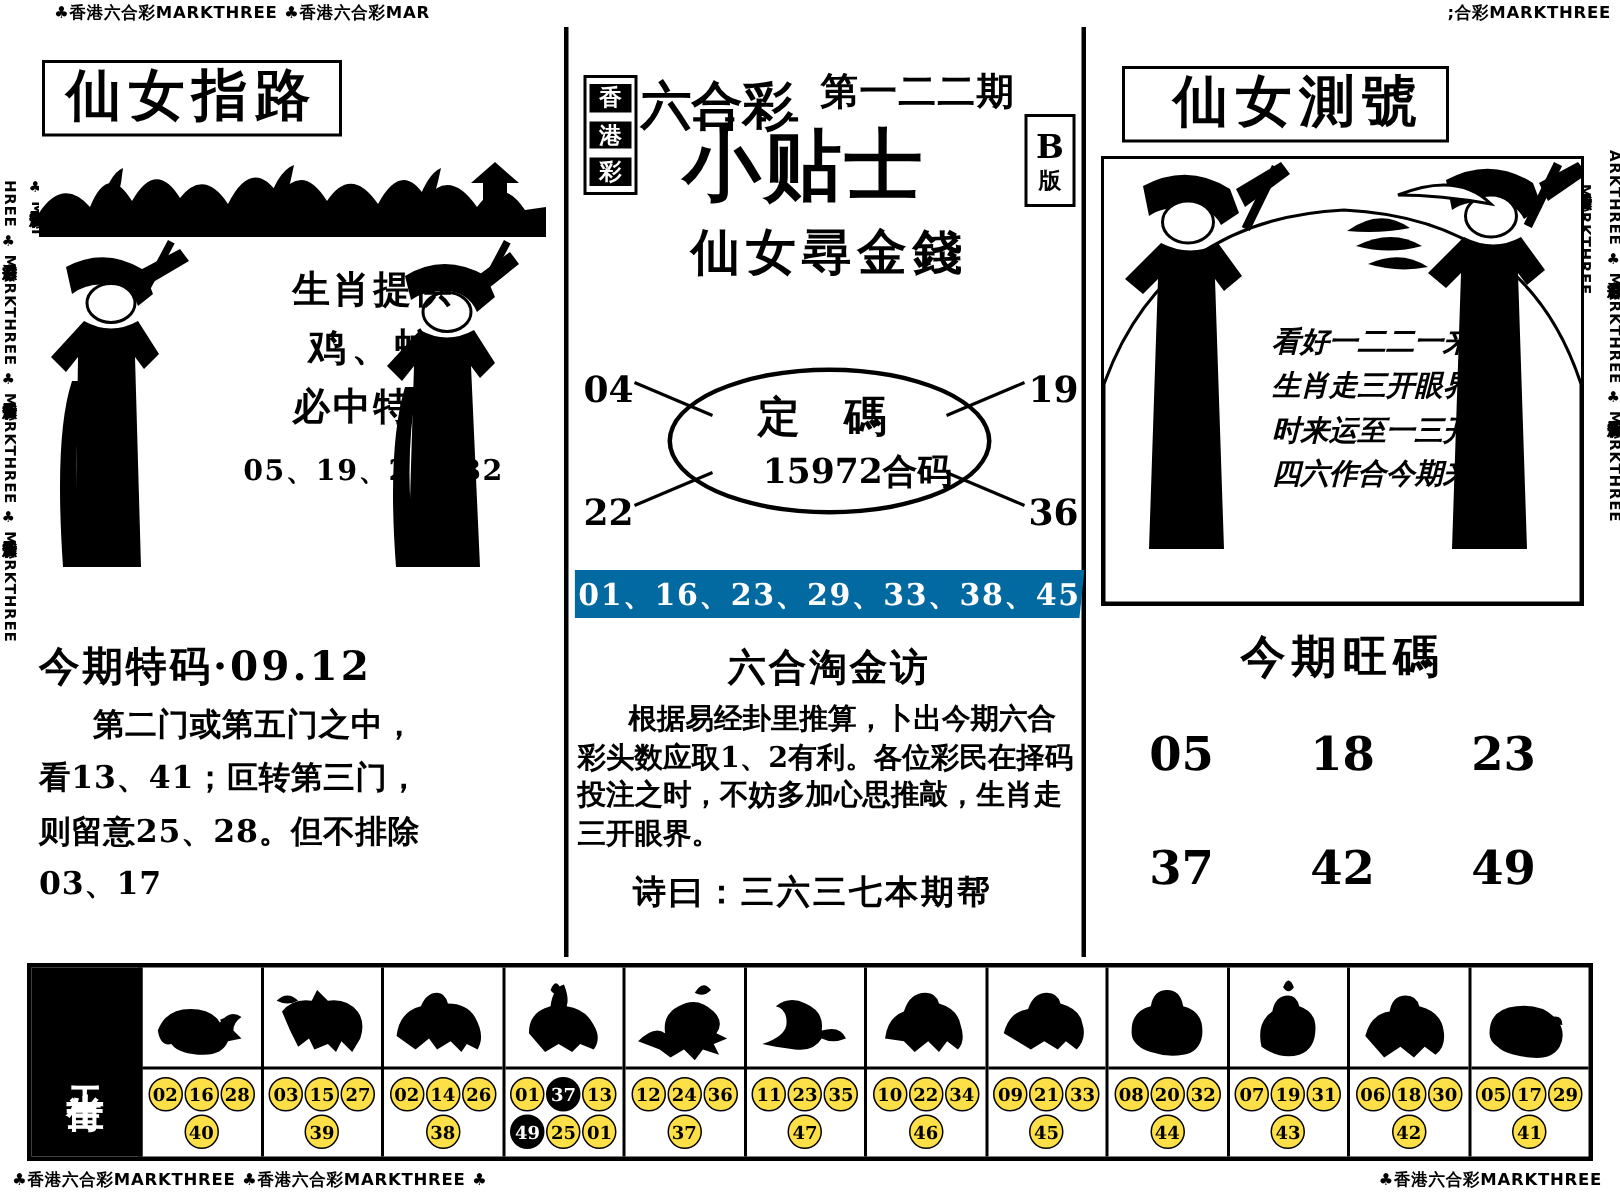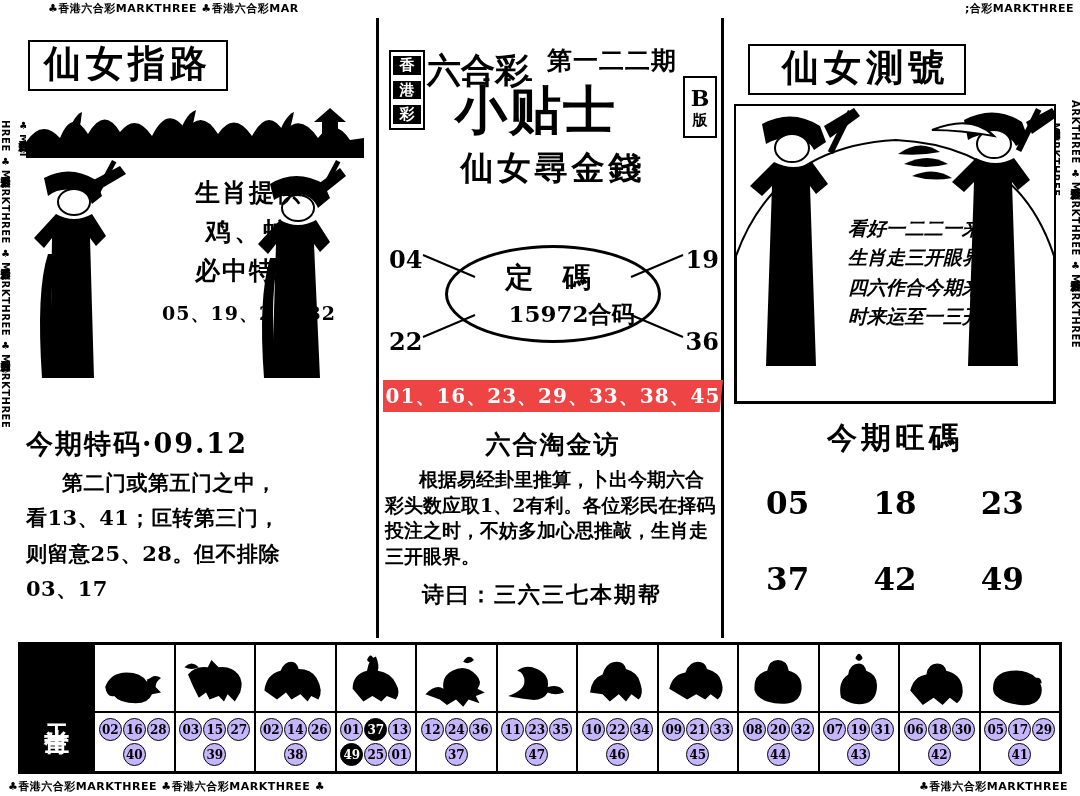--- a/index.html
+++ b/index.html
@@ -9,21 +9,21 @@
     background:#fff; color:#000;
     font-family:"DejaVu Sans", sans-serif;
     position:relative;
   }
   
   .marquee {
     position:absolute; font-size:11px; font-weight:bold;
     letter-spacing:0.5px; white-space:nowrap;
     font-family:"DejaVu Sans", sans-serif;
   }
-  .marquee-top { top:1px; left:0; width:1080px; text-align:left; padding-left:48px; }
+  .marquee-top { top:1px; left:0; width:1080px; text-align:left; padding-left:36px; }
   .marquee-top2 { top:1px; right:6px; }
   .marquee-bot { bottom:2px; left:8px; }
   .marquee-bot2 { bottom:2px; right:12px; }
   .marquee-left {
     top:120px; left:-2px;
     writing-mode:vertical-rl; text-orientation:mixed;
     height:560px; font-size:10px;
   }
   .marquee-left2 {
     top:120px; left:16px;
@@ -154,21 +154,21 @@
   }
   .oval .dm {
     font-family:"DejaVu Serif", serif; font-weight:bold; font-size:28px;
     letter-spacing:10px;
   }
   .oval .code {
     font-family:"DejaVu Serif", serif; font-weight:bold; font-size:23px; margin-top:2px;margin-left:37px;
   }
   .numbar {
     position:absolute; left:4px; top:362px; width:340px; height:32px;
-    background:#ef4444; color:#fff; display:flex; align-items:center;
+    background:#0369a1; color:#fff; display:flex; align-items:center;
     justify-content:center;
     font-family:"DejaVu Serif", serif; font-weight:bold; font-size:20px;
     letter-spacing:1px;
     clip-path: polygon(0 0, 100% 0, 99% 100%, 0 100%);
   }
   .mid-sec {
     position:absolute; left:6px; top:410px; width:336px;
     font-family:"DejaVu Serif", serif;
   }
   .mid-sec h3 {
@@ -234,21 +234,21 @@
     display:flex; align-items:center; justify-content:center;
   }
   .z-nums {
     flex:1; display:flex; flex-wrap:wrap; align-content:center;
     justify-content:center; gap:2px 1px; padding:2px 0;
   }
   .ball {
     width:23px; height:23px; border:1.5px solid #000; border-radius:50%;
     display:flex; align-items:center; justify-content:center;
     font-family:"DejaVu Serif", serif; font-weight:bold; font-size:12px;
-    background:#c4b5fd; color:#000;
+    background:#fde047; color:#000;
   }
   .ball.inv { background:#000; color:#fff; border-color:#000; }
   .hanzi { font-family:"DejaVu Serif", serif; }
   svg { overflow:visible; }
 </style>
 </head>
 <body>
 
 <div class="marquee marquee-top">♣香港六合彩MARKTHREE ♣香港六合彩MAR</div>
 <div class="marquee marquee-top2">;合彩MARKTHREE</div>
@@ -394,22 +394,22 @@
 
           <path d="M162 48 q22 -16 42 -2 q-20 4 -42 2 z"></path>
           <path d="M168 58 q24 -12 44 0 q-22 6 -44 0 z"></path>
           <path d="M176 70 q22 -10 40 2 q-20 4 -40 -2 z"></path>
           <path d="M196 24 q40 -16 62 6 q-34 -6 -62 -6 z" fill="#fff" stroke="#000" stroke-width="2"></path>
         </g>
       </svg>
       <div class="right-verse">
         <div class="hanzi">看好一二二一来</div>
         <div class="hanzi">生肖走三开眼界</div>
+        <div class="hanzi">时来运至一三开</div>
         <div class="hanzi">四六作合今期来</div>
-        <div class="hanzi">时来运至一三开</div>
       </div>
     </div>
 
     <div class="right-lower">
       <h3 class="hanzi">今期旺碼</h3>
       <div class="hot-grid">
         <span>05</span>
         <span>18</span>
         <span>23</span>
         <span>37</span>

